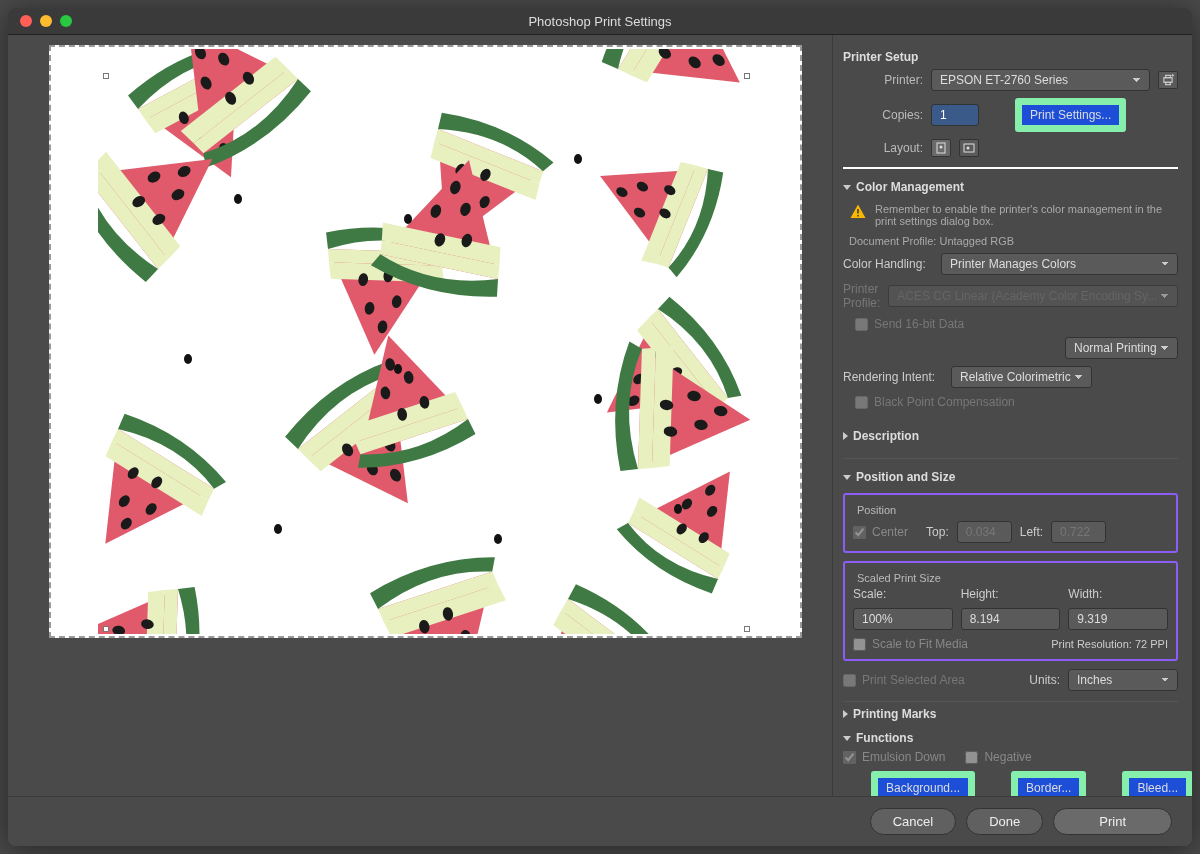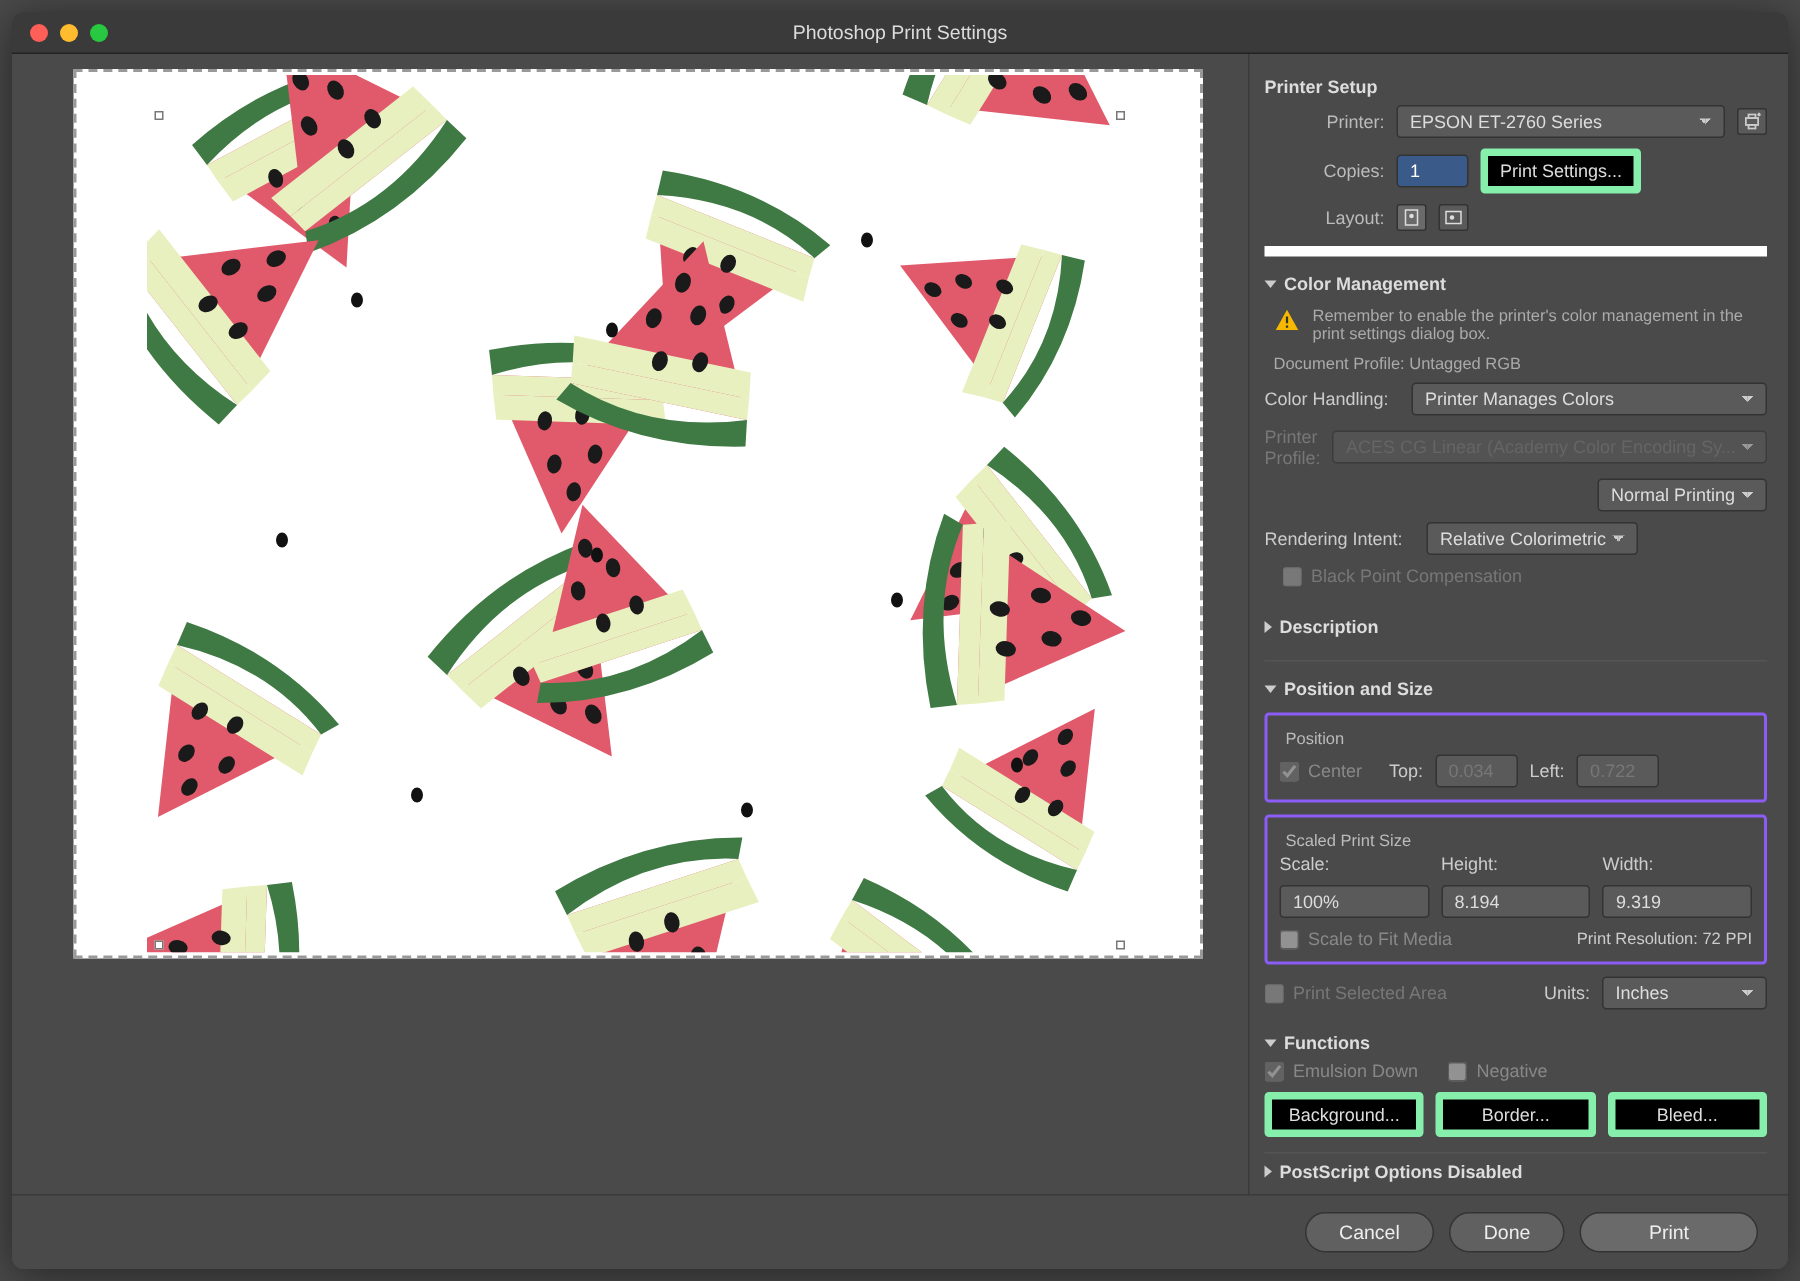--- a/index.html
+++ b/index.html
@@ -35,21 +35,21 @@
   .sec-hdr { font-weight: 600; color: #ddd; font-size: 12px; padding: 5px 0; display: flex; align-items: center; gap: 5px; cursor: pointer; }
   .caret { width: 0; height: 0; display: inline-block; }
   .caret.down { border-left: 4px solid transparent; border-right: 4px solid transparent; border-top: 5px solid #ccc; }
   .caret.right { border-top: 4px solid transparent; border-bottom: 4px solid transparent; border-left: 5px solid #ccc; }
 
   .form-row { display: flex; align-items: center; margin-bottom: 7px; gap: 8px; }
   .form-row label.r { width: 80px; text-align: right; color: #bbb; }
   .select, .btn, input.txt { background: #5a5a5a; border: 1px solid #333; color: #ddd; font-size: 12px; padding: 3px 8px; border-radius: 3px; }
   .select { appearance: none; padding-right: 20px; background-image: linear-gradient(45deg, transparent 50%, #ccc 50%), linear-gradient(135deg, #ccc 50%, transparent 50%); background-position: calc(100% - 12px) 8px, calc(100% - 8px) 8px; background-size: 4px 4px; background-repeat: no-repeat; }
   .select.wide { flex: 1; }
-  .btn { background: #000000; border: 5px solid #86efac; cursor: pointer; }
+  .btn { background: #1d4ed8; border: 7px solid #86efac; cursor: pointer; margin-left: 28px; }
   input.txt { width: 50px; text-align: left; }
   input.txt.sm { width: 48px; }
   input.txt.md { width: 55px; }
   .disabled, .disabled * { color: #777 !important; }
   .select.disabled { opacity: 0.6; }
 
   .warn-row { display: flex; gap: 8px; padding: 4px 0 6px 6px; }
   .warn-icon { color: #f6b800; }
   .warn-icon svg { width: 18px; height: 18px; }
   .subtext { color: #aaa; font-size: 11px; padding: 2px 0 6px 6px; }
@@ -186,21 +186,21 @@
             </span>
           <span class="icon-btn">
               <svg width="12" height="10" viewBox="0 0 12 10">
                 <rect x="1" y="1" width="10" height="8" fill="none" stroke="#ddd"></rect>
                 <circle cx="5" cy="5" r="1.5" fill="#ddd"></circle>
               </svg>
             </span>
         </div>
       </div>
 
-      <div class="section" style="border-top:7px solid #ffffff;padding-top:6px;">
+      <div class="section" style="border-top:2px solid #ffffff;padding-top:6px;">
         <div class="sec-hdr">
             <span class="caret down"></span>
             <span>Color Management</span>
           </div>
         <div class="warn-row">
           <span class="warn-icon"><svg viewBox="0 0 24 24">
                 <path fill="#f6b800" d="M12 2 L22 20 L2 20 Z"></path>
                 <rect x="11" y="8" width="2" height="6" fill="#333"></rect>
                 <rect x="11" y="16" width="2" height="2" fill="#333"></rect>
               </svg></span>
@@ -208,20 +208,24 @@
         </div>
         <div class="subtext">Document Profile: Untagged RGB</div>
         <div class="form-row">
           <label style="width:90px">Color Handling:</label>
           <select class="select wide"><option>Printer Manages Colors</option></select>
         </div>
         <div class="form-row disabled">
           <label style="width:90px">Printer Profile:</label>
           <select class="select wide disabled" disabled=""><option>ACES CG Linear (Academy Color Encoding Sy...</option></select>
         </div>
+        <label class="chk-row disabled" style="padding-left:12px;margin:6px 0;">
+            <input type="checkbox" disabled="" style="">
+            <span>Send 16-bit Data</span>
+          </label>
         <div class="form-row" style="padding-left:12px;justify-content:flex-end;">
           <select class="select"><option>Normal Printing</option></select>
         </div>
         <div class="form-row">
           <label style="width:100px">Rendering Intent:</label>
           <select class="select"><option>Relative Colorimetric</option></select>
         </div>
         <label class="chk-row disabled" style="padding-left:12px;margin:4px 0 10px;">
             <input type="checkbox" disabled="" style="">
             <span>Black Point Compensation</span>
@@ -277,20 +281,24 @@
         <div class="form-row">
           <label class="chk-row disabled">
               <input type="checkbox" disabled="" style="">
               <span>Print Selected Area</span>
             </label>
           <label style="margin-left:auto;">Units:</label>
           <select class="select" style="width:110px;"><option>Inches</option></select>
         </div>
       </div>
 
+      <div class="sec-hdr" style="border-top:1px solid #555;">
+          <span class="caret right"></span>
+          <span>Printing Marks</span>
+        </div>
 
       <div class="section">
         <div class="sec-hdr">
             <span class="caret down"></span>
             <span>Functions</span>
           </div>
         <div class="form-row">
           <label class="chk-row">
               <input type="checkbox" checked="" style="">
               <span>Emulsion Down</span>

